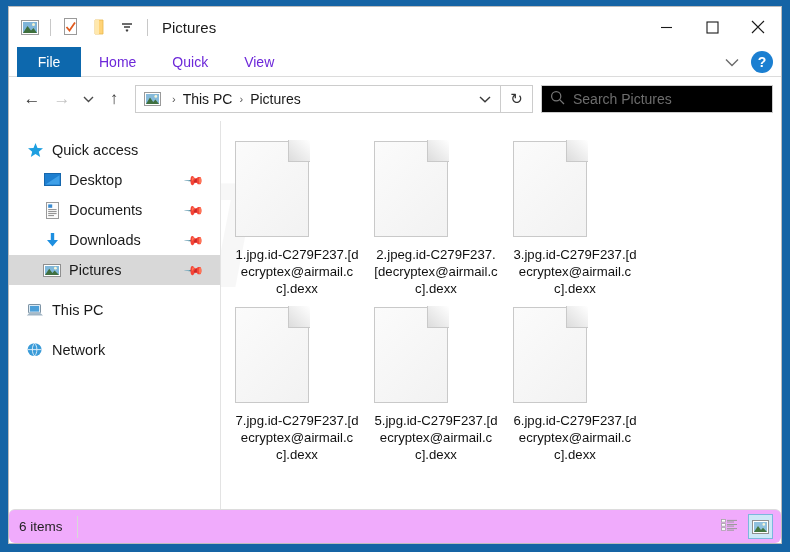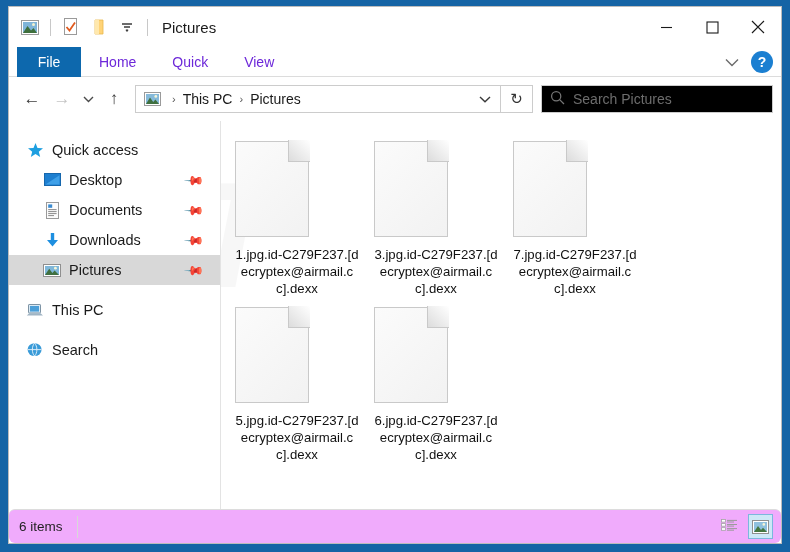--- a/index.html
+++ b/index.html
@@ -510,38 +510,46 @@
 
       <div class="side-gap"></div>
 
       <div class="side-item">
         <span class="side-ico">
           <svg width="18" height="16" viewBox="0 0 18 16">
             <ellipse cx="8.6" cy="7.6" rx="7" ry="6.4" fill="#3a9bd8"></ellipse>
             <path d="M1.6 7.6 H15.6 M8.6 1.2 C5.6 4 5.6 11.2 8.6 14 M8.6 1.2 C11.6 4 11.6 11.2 8.6 14" fill="none" stroke="#e8f2fa" stroke-width="0.9"></path>
           </svg>
         </span>
-        <span>Search</span>
+        <span>Network</span>
       </div>
     </div>
 
     <div class="content">
       <div class="watermark wm1">ZT</div>
 
       <div class="grid">
 
         <div class="tile">
           <div class="doc-icon">
             <div class="page"></div>
               <div class="notch"></div>
               <div class="fold"></div>
           </div>
           <div class="fname">1.jpg.id-C279F237.[decryptex@airmail.cc].dexx</div>
         </div>
 
+        <div class="tile">
+          <div class="doc-icon">
+            <div class="page"></div>
+              <div class="notch"></div>
+              <div class="fold"></div>
+          </div>
+          <div class="fname">2.jpeg.id-C279F237.[decryptex@airmail.cc].dexx</div>
+        </div>
 
         <div class="tile">
           <div class="doc-icon">
             <div class="page"></div>
               <div class="notch"></div>
               <div class="fold"></div>
           </div>
           <div class="fname">3.jpg.id-C279F237.[decryptex@airmail.cc].dexx</div>
         </div>
 

